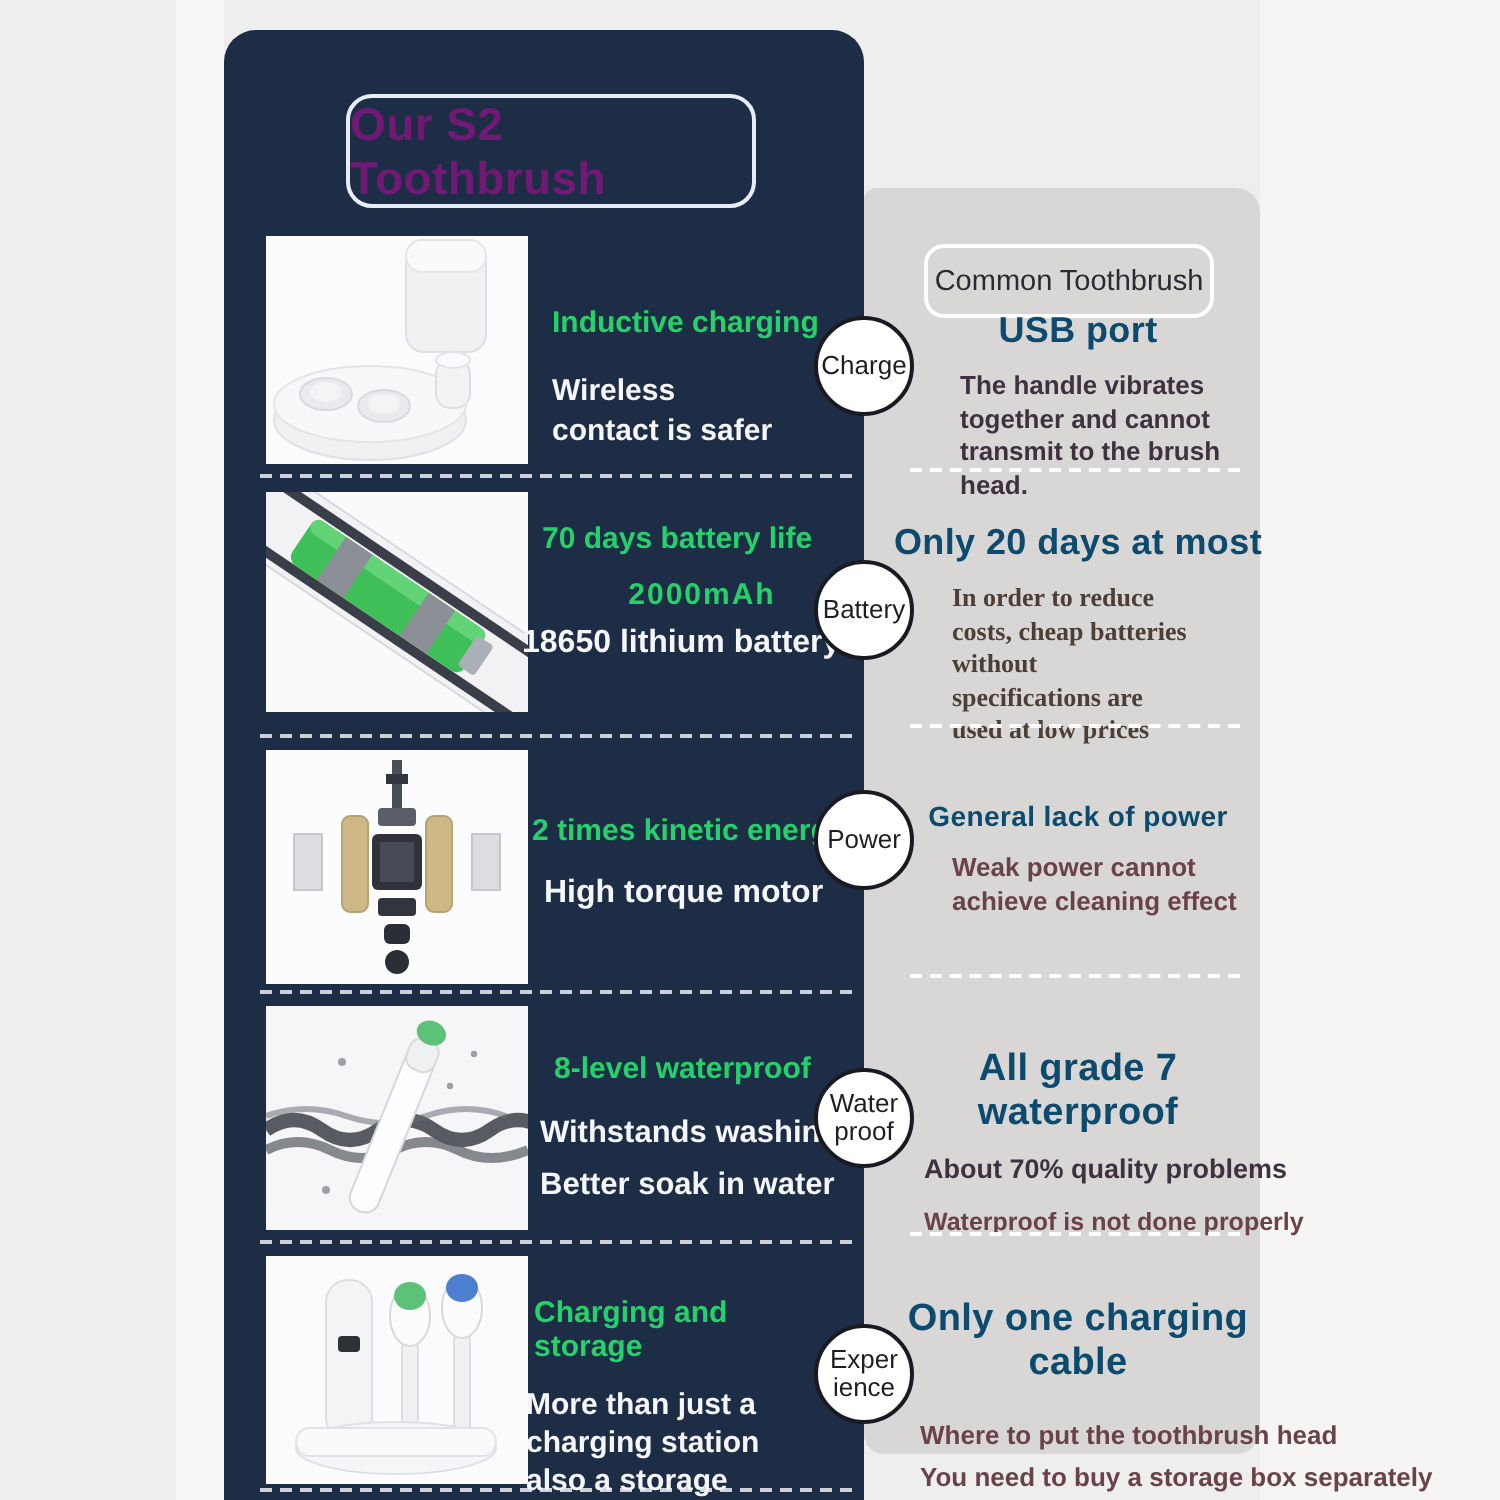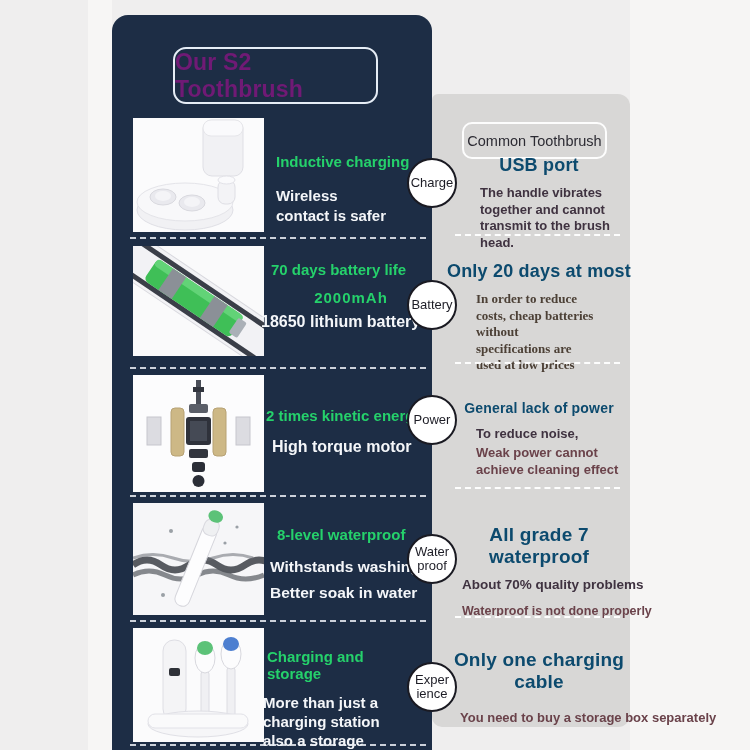--- a/index.html
+++ b/index.html
@@ -233,34 +233,34 @@
   </div>
   <div class="common-col" id="common2">
     <span class="heading">Only 20 days at most</span>
     <div class="body tone-c">
       <span>In order to reduce costs, cheap batteries without specifications are used at low prices</span>
     </div>
   </div>
   <div class="common-col" id="common3">
     <span class="heading">General lack of power</span>
     <div class="body">
-      <span class="l1 tone-a">To reduce noise,</span>
       <span class="l2 tone-b">Weak power cannot achieve cleaning effect</span>
     </div>
   </div>
   <div class="common-col" id="common4">
     <span class="heading">All grade 7 waterproof</span>
     <div class="body">
       <span class="l1 tone-a">About 70% quality problems</span>
       <span class="l2 tone-b">Waterproof is not done properly</span>
     </div>
   </div>
   <div class="common-col" id="common5">
     <span class="heading">Only one charging cable</span>
     <div class="body tone-b">
+      <span class="l1">Where to put the toothbrush head</span>
       <span class="l2">You need to buy a storage box separately</span>
     </div>
   </div>
 
   <div class="dash-s2" id="ds1"></div>
   <div class="dash-s2" id="ds2"></div>
   <div class="dash-s2" id="ds3"></div>
   <div class="dash-s2" id="ds4"></div>
   <div class="dash-s2" id="ds5"></div>
   <div class="dash-common" id="dc1"></div>

